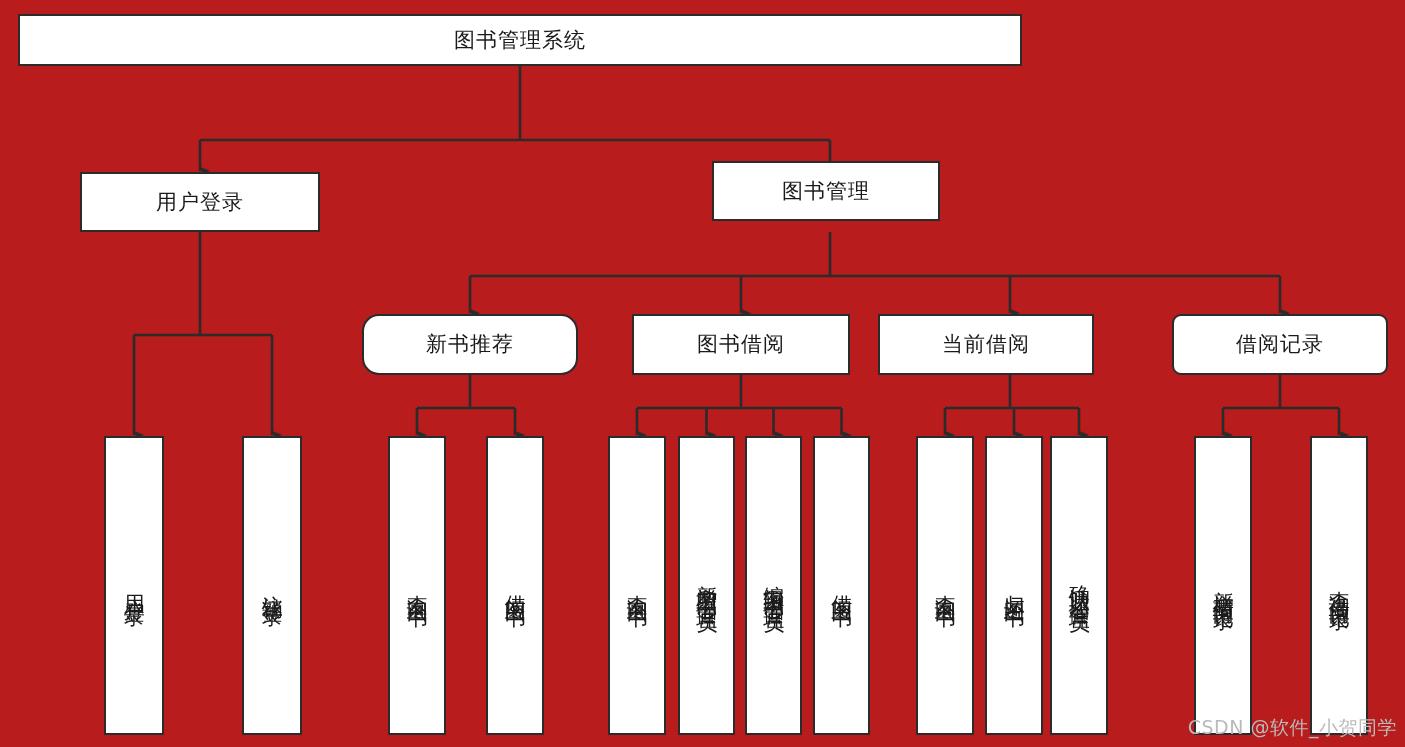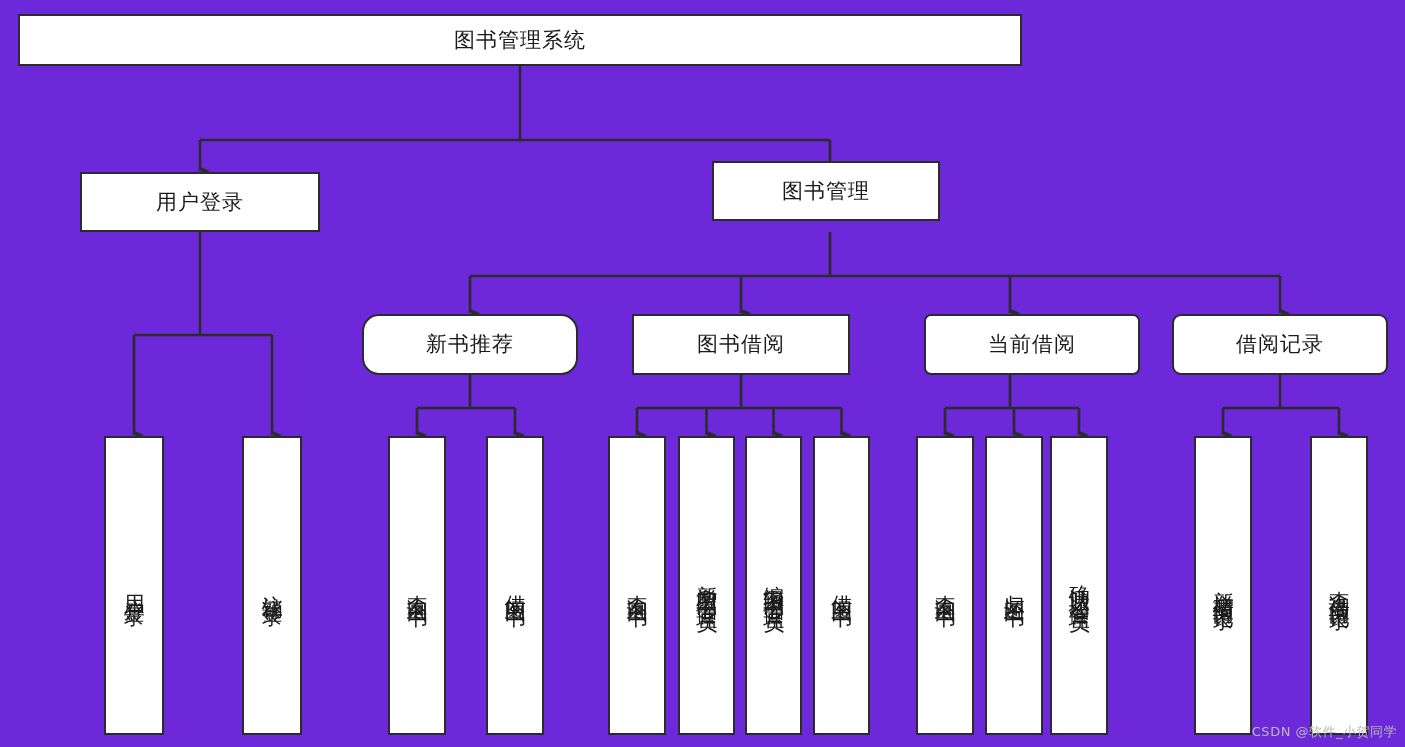--- a/index.html
+++ b/index.html
@@ -8,21 +8,21 @@
     padding: 0;
     background: #ffffff;
   }
   body {
     font-family: "DejaVu Sans", "Liberation Sans", sans-serif;
   }
   #canvas {
     position: relative;
     width: 1405px;
     height: 747px;
-    background: #6d28d9;
+    background: #b91c1c;
     overflow: hidden;
   }
   #edges {
     position: absolute;
     left: 0;
     top: 0;
     width: 1405px;
     height: 747px;
     pointer-events: none;
   }
@@ -53,21 +53,21 @@
     font-size: 21px;
     line-height: 1.35;
     letter-spacing: 4px;
     white-space: nowrap;
     text-align: center;
   }
   .watermark {
     position: absolute;
     right: 8px;
     bottom: 6px;
-    font-size: 13px;
+    font-size: 19px;
     color: #b9b9b9;
     letter-spacing: 0.5px;
     white-space: nowrap;
     z-index: 5;
   }
 </style>
 </head>
 <body>
 
 <div id="canvas">
@@ -128,21 +128,21 @@
   </div>
 
   <div class="node h" style="left:362px; top:314px; width:216px; height:61px;border-radius:17px;">
     <span class="label">新书推荐</span>
   </div>
 
   <div class="node h" style="left:632px; top:314px; width:218px; height:61px;">
     <span class="label">图书借阅</span>
   </div>
 
-  <div class="node h" style="left:924px; top:314px; width:216px; height:61px;border-radius:7px;">
+  <div class="node h" style="left:878px; top:314px; width:216px; height:61px;">
     <span class="label">当前借阅</span>
   </div>
 
   <div class="node h" style="left:1172px; top:314px; width:216px; height:61px;border-radius:9px;">
     <span class="label">借阅记录</span>
   </div>
 
   <div class="node v" style="left:104px; top:436px; width:60px; height:299px;">
     <span class="label">用户登录</span>
   </div>

